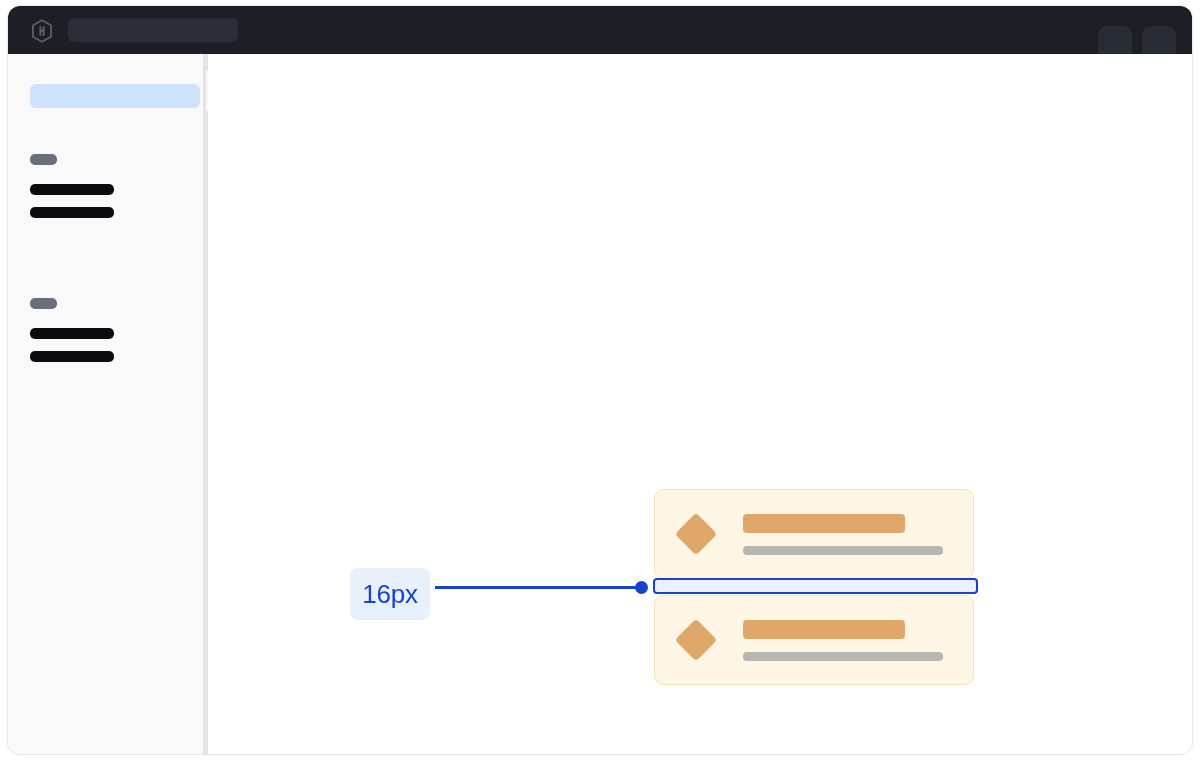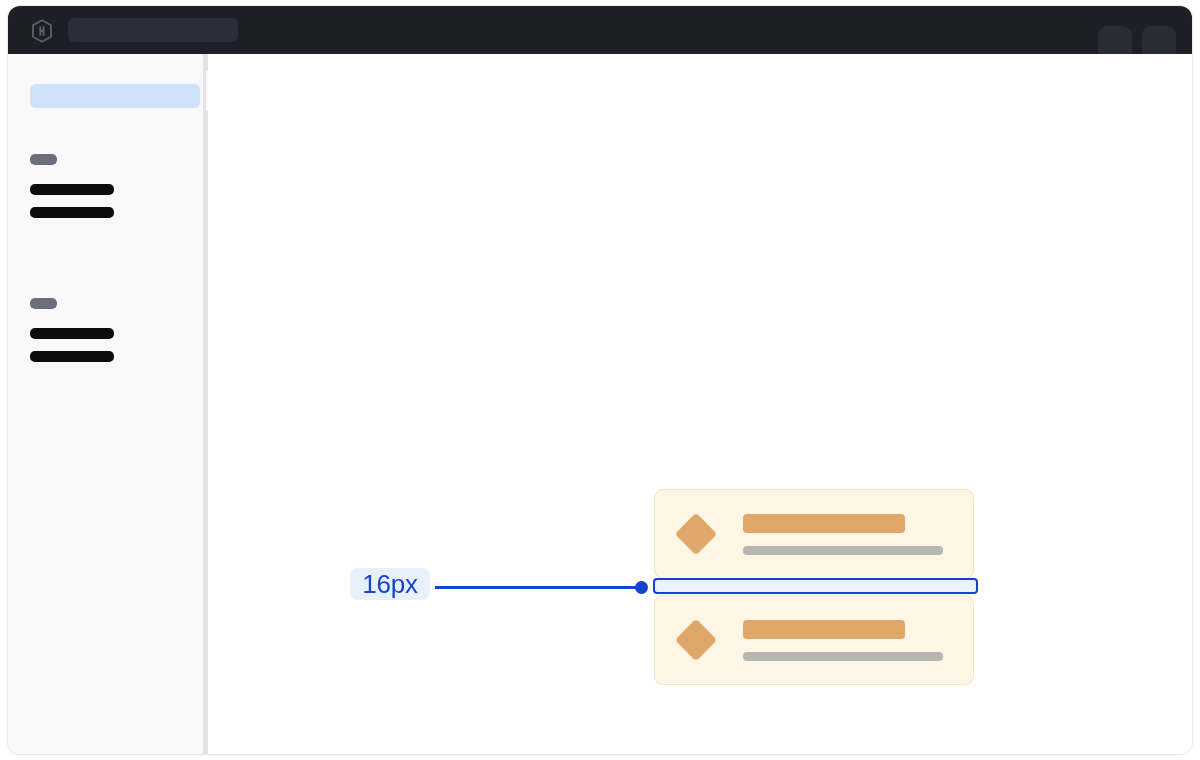--- a/index.html
+++ b/index.html
@@ -223,21 +223,21 @@
     width: 13px;
     height: 13px;
     background: #1543CE;
     border-radius: 50%;
   }
   .measure-label {
     position: absolute;
     left: 342px;
     top: 562px;
     min-width: 80px;
-    height: 32px;
+    height: 52px;
     background: #E8F0FC;
     border-radius: 8px;
     display: flex;
     align-items: center;
     justify-content: center;
     padding: 0 12px;
     box-sizing: border-box;
   }
   .measure-label span {
     color: #1543CE;

